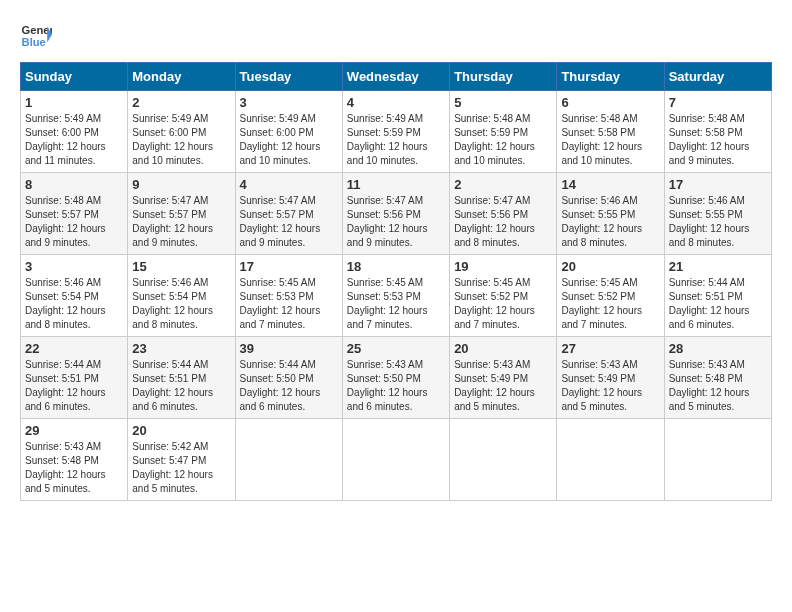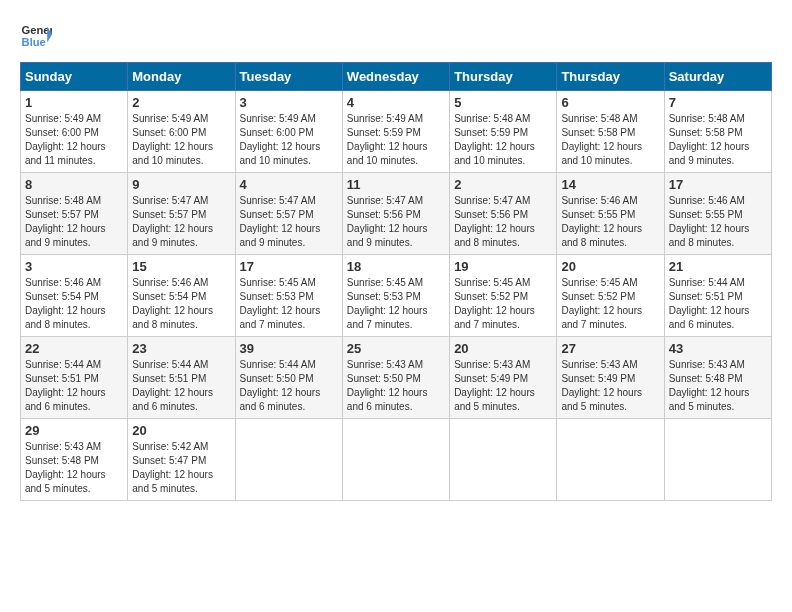--- a/index.html
+++ b/index.html
@@ -325,21 +325,21 @@
       </td>
         <td>
         <span class="day-number">27</span>
         <div class="day-info">
           Sunrise: 5:43 AM<br>
           Sunset: 5:49 PM<br>
           Daylight: 12 hours and 5 minutes.
         </div>
       </td>
         <td>
-        <span class="day-number">43</span>
+        <span class="day-number">28</span>
         <div class="day-info">
           Sunrise: 5:43 AM<br>
           Sunset: 5:48 PM<br>
           Daylight: 12 hours and 5 minutes.
         </div>
       </td>
       </tr>
       <tr>
         <td>
         <span class="day-number">29</span>

